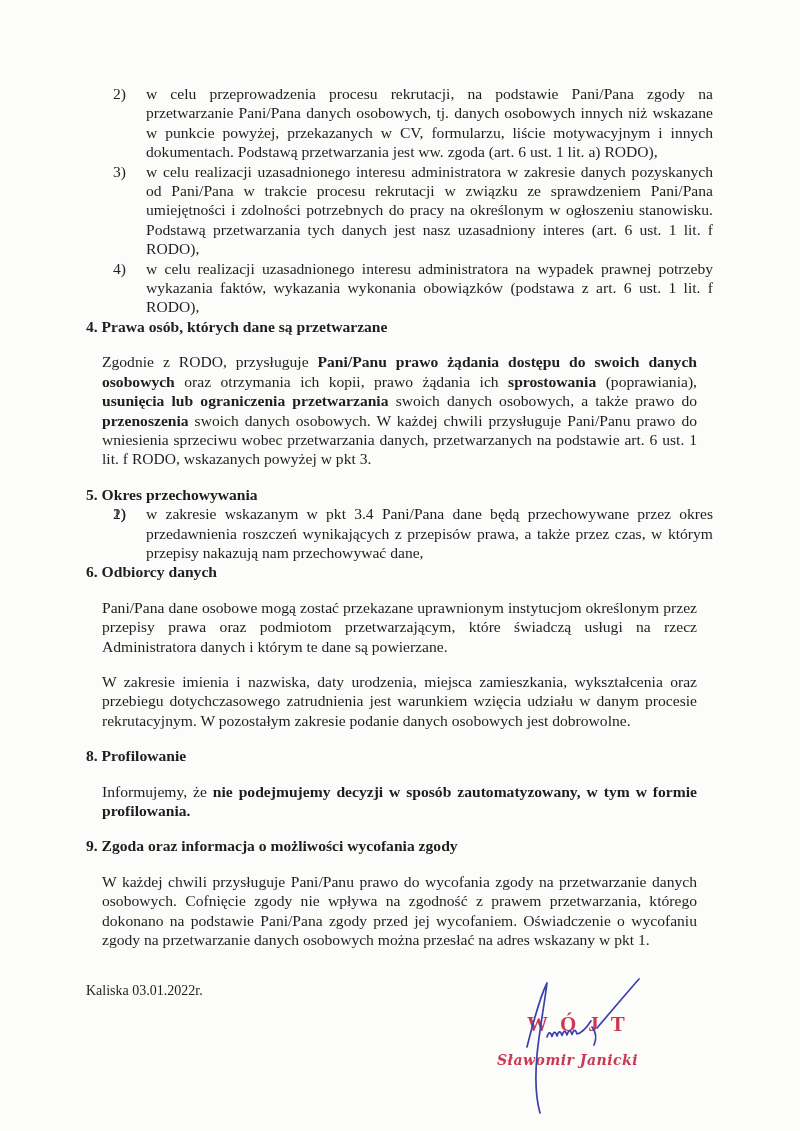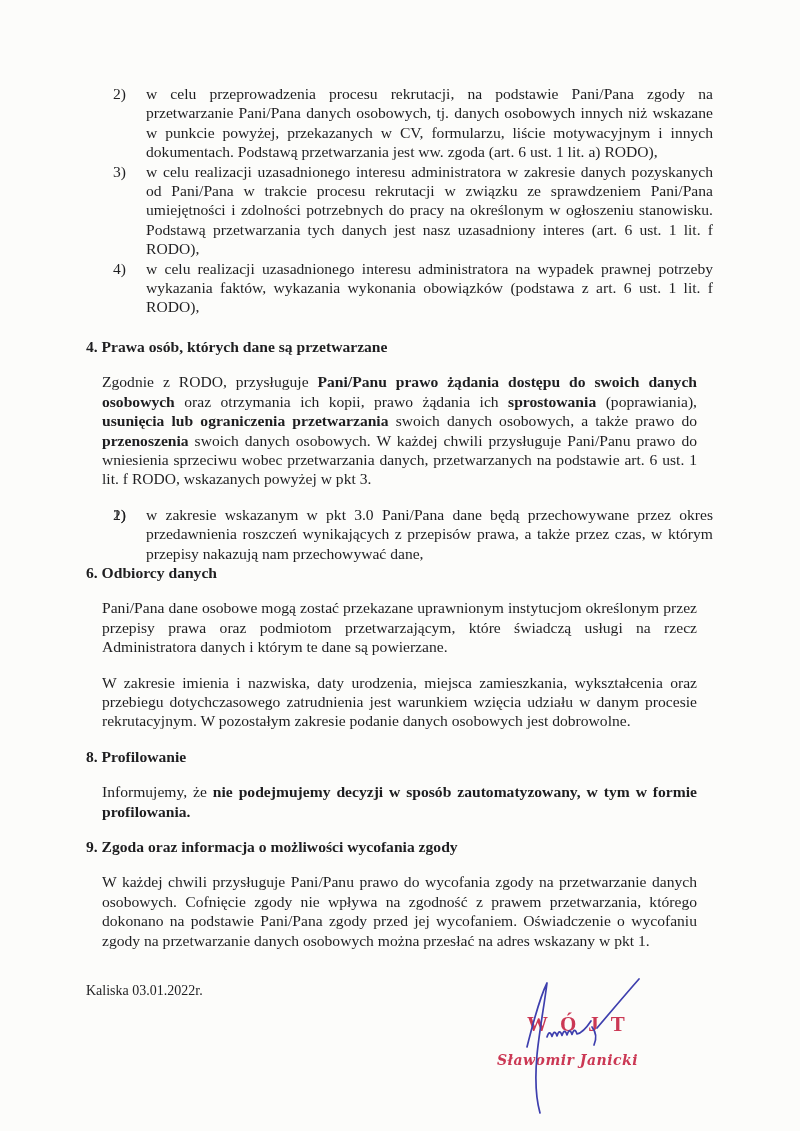--- a/index.html
+++ b/index.html
@@ -42,21 +42,21 @@
     top: 0;
   }
 
   .heading {
     margin: 0;
     font-size: inherit;
     font-weight: 700;
     line-height: inherit;
     text-align: left;
   }
-  .gap-before { margin-top: 20px; }
+  .gap-before { }
 
   .para { margin: 16px; }
   .para b, .li b { font-weight: 700; }
 
   .date-line {
     position: absolute;
     left: 86px;
     top: 983px;
     font-size: 14px;
   }
@@ -116,26 +116,27 @@
     </div>
 
     <div class="li">
       <span class="num">4)</span>
       <span><span>w celu realizacji uzasadnionego interesu administratora na wypadek prawnej potrzeby wykazania faktów, wykazania wykonania obowiązków (podstawa z art. 6 ust. 1 lit. f RODO),</span></span>
     </div>
 
     <h2 class="heading gap-before">4. Prawa osób, których dane są przetwarzane</h2>
     <p class="para"><span>Zgodnie z RODO, przysługuje </span><b>Pani/Panu prawo żądania dostępu do swoich danych osobowych</b><span> oraz otrzymania ich kopii, prawo żądania ich </span><b>sprostowania</b><span> (poprawiania), </span><b>usunięcia lub ograniczenia przetwarzania</b><span> swoich danych osobowych, a także prawo do </span><b>przenoszenia</b><span> swoich danych osobowych. W każdej chwili przysługuje Pani/Panu prawo do wniesienia sprzeciwu wobec przetwarzania danych, przetwarzanych na podstawie art. 6 ust. 1 lit. f RODO, wskazanych powyżej w pkt 3.</span></p>
 
+    <h2 class="heading">5. Okres przechowywania</h2>
     <div class="li">
       <span class="num">1)</span>
     </div>
     <div class="li">
       <span class="num">2)</span>
-      <span><span>w zakresie wskazanym w pkt 3.0 Pani/Pana dane będą przechowywane przez okres przedawnienia roszczeń wynikających z przepisów prawa, a także przez czas, w którym przepisy nakazują nam przechowywać dane,</span></span>
+      <span><span>w zakresie wskazanym w pkt 3.4 Pani/Pana dane będą przechowywane przez okres przedawnienia roszczeń wynikających z przepisów prawa, a także przez czas, w którym przepisy nakazują nam przechowywać dane,</span></span>
     </div>
 
     <h2 class="heading">6. Odbiorcy danych</h2>
     <p class="para"><span>Pani/Pana dane osobowe mogą zostać przekazane uprawnionym instytucjom określonym przez przepisy prawa oraz podmiotom przetwarzającym, które świadczą usługi na rzecz Administratora danych i którym te dane są powierzane.</span></p>
 
     <p class="para"><span>W zakresie imienia i nazwiska, daty urodzenia, miejsca zamieszkania, wykształcenia oraz przebiegu dotychczasowego zatrudnienia jest warunkiem wzięcia udziału w danym procesie rekrutacyjnym. W pozostałym zakresie podanie danych osobowych jest dobrowolne.</span></p>
 
     <h2 class="heading">8. Profilowanie</h2>
     <p class="para"><span>Informujemy, że </span><b>nie podejmujemy decyzji w sposób zautomatyzowany, w tym w formie profilowania.</b></p>
 

